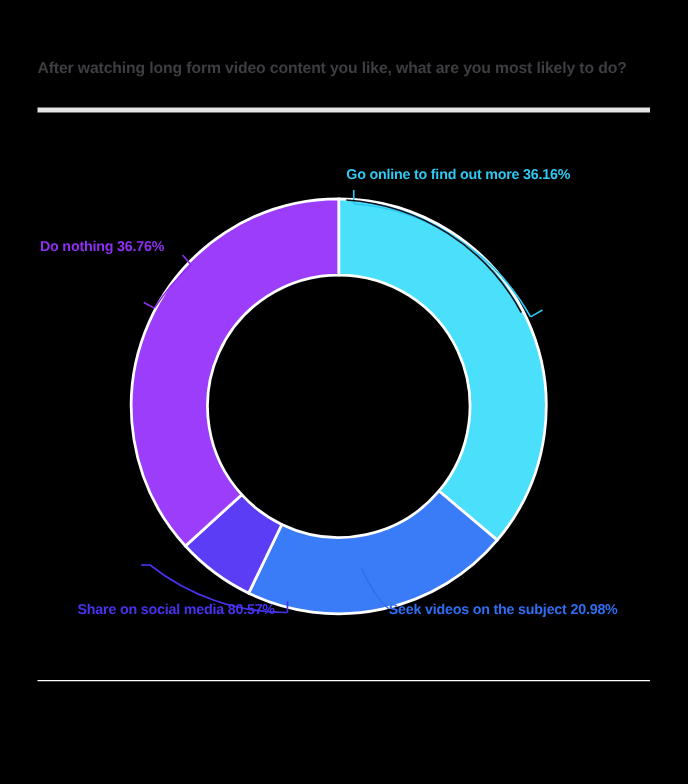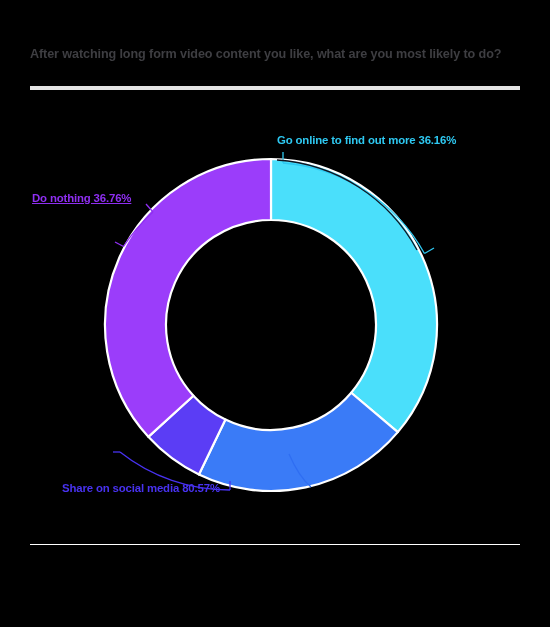--- a/index.html
+++ b/index.html
@@ -89,21 +89,20 @@
   #label-online {
     left: 277px;
     top: 134px;
     color: #2ec9f2;
     text-align: center;
   }
   #label-nothing {
     left: 32px;
     top: 192px;
     color: #8f2ff2;
-    text-decoration: underline;
   }
   #label-share {
     left: 62px;
     top: 482px;
     color: #4832f0;
   }
   #label-seek {
     left: 311px;
     top: 482px;
     color: #2f6ef2;
@@ -152,15 +151,16 @@
       <path class="leader" stroke="#2f6ef2" d="M 289 454 Q 299 477 311 487"></path>
     </g>
   </svg>
 
   <div class="seg-label" id="label-online">Go online to find out more 36.16%</div>
 
   <div class="seg-label" id="label-nothing">Do nothing 36.76%</div>
 
   <div class="seg-label" id="label-share">Share on social media 80.57%</div>
 
+  <div class="seg-label" id="label-seek">Seek videos on the subject 20.98%</div>
 
   <div id="bottom-rule"></div>
 </div>
 
 </body></html>

